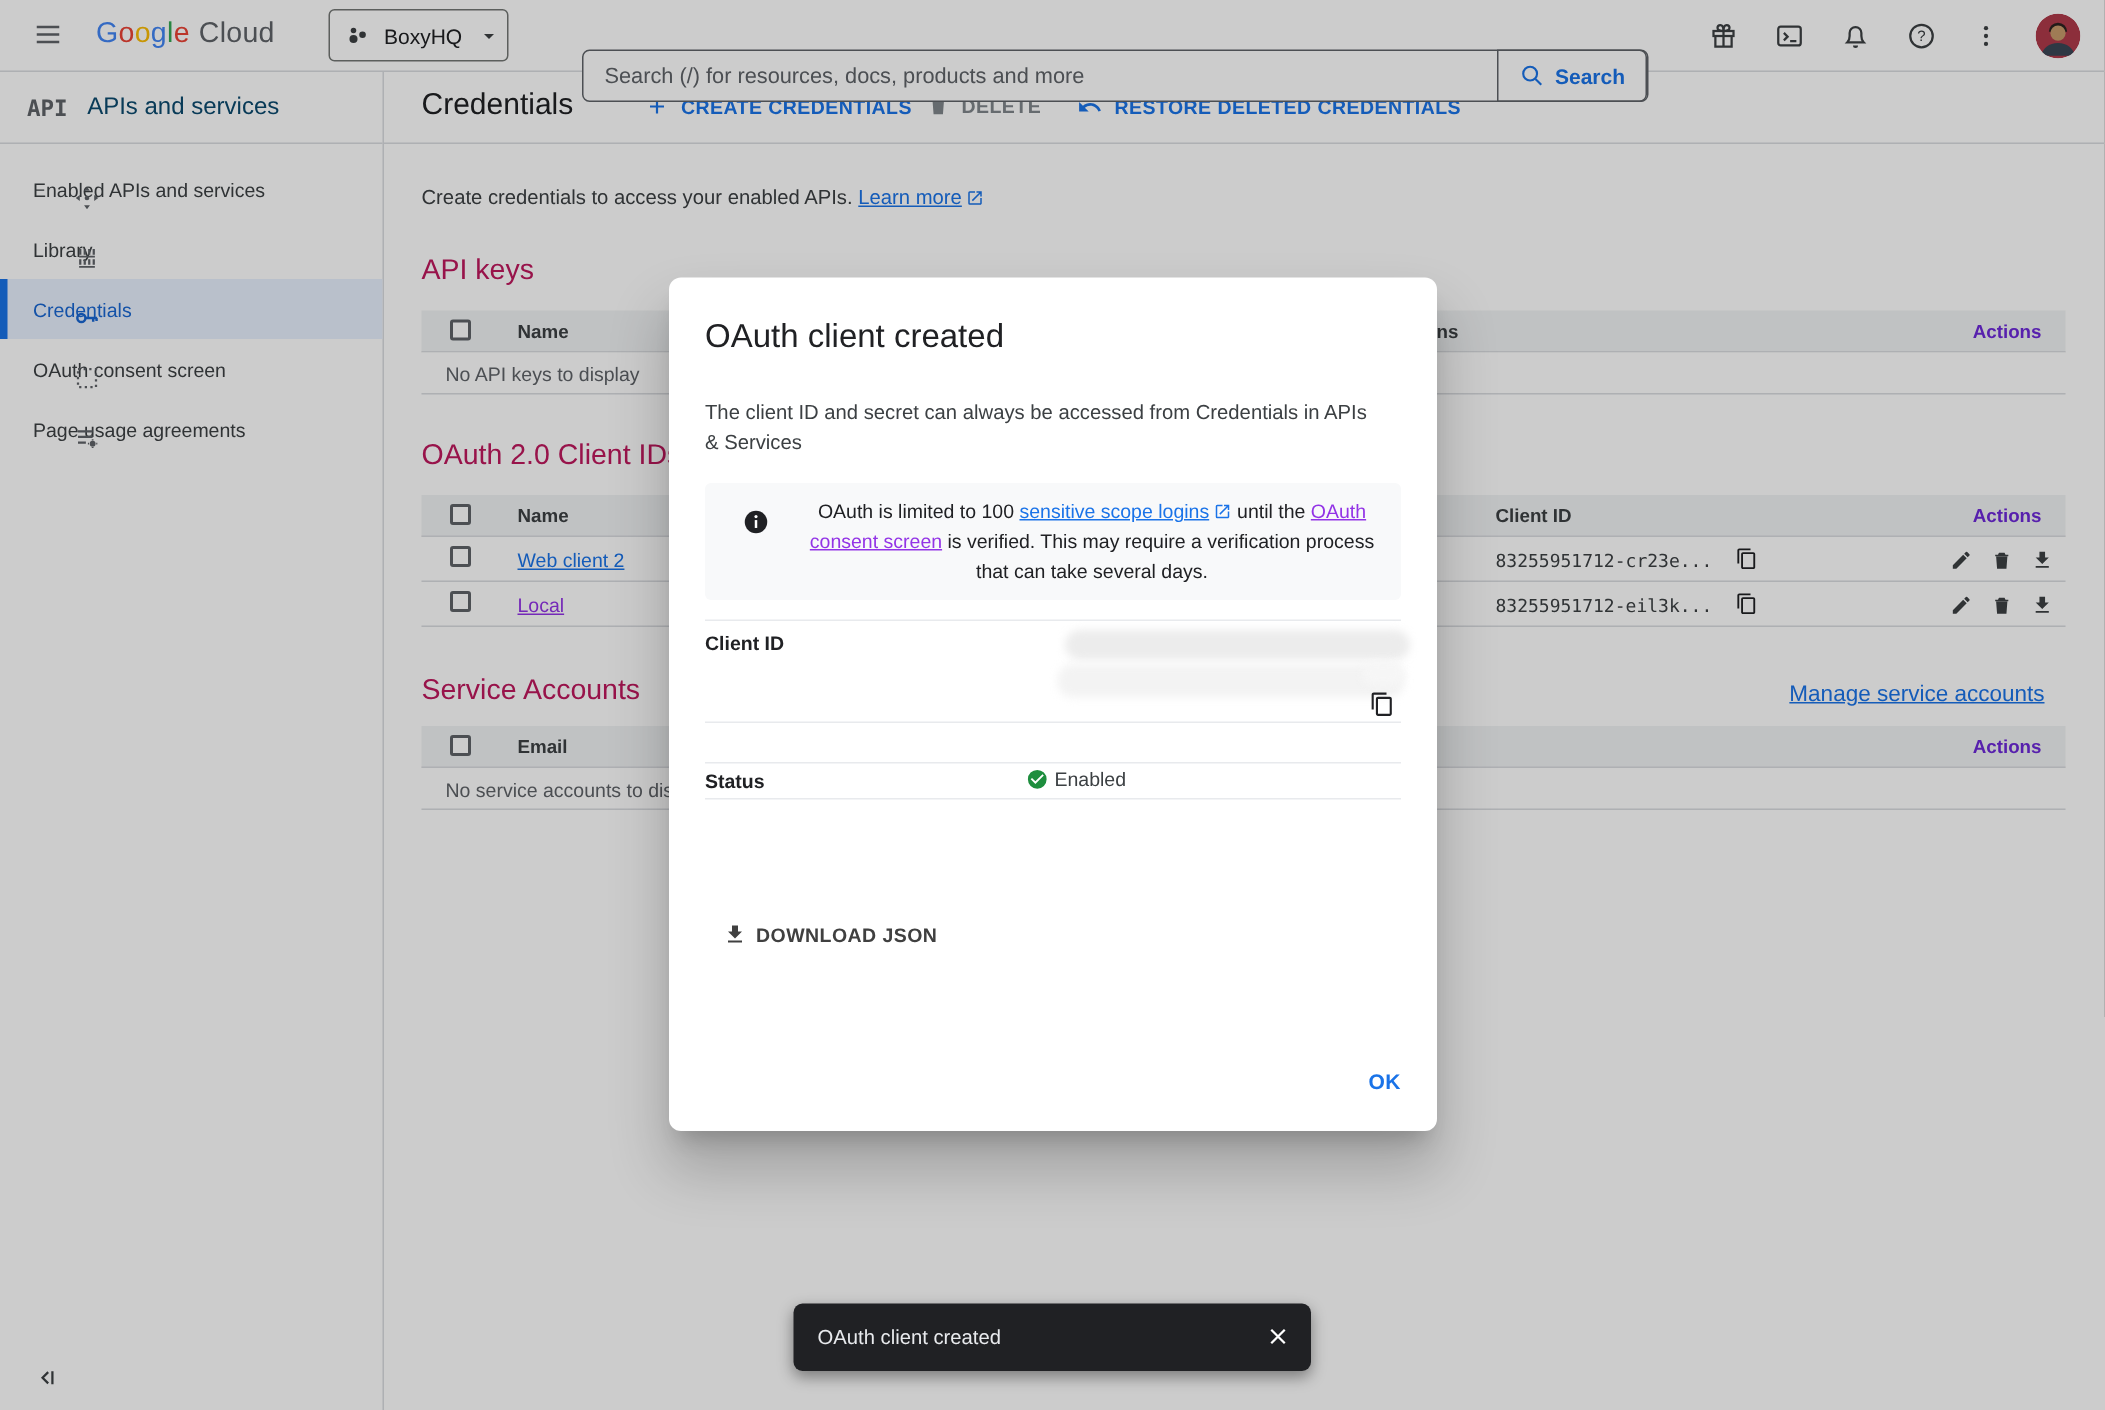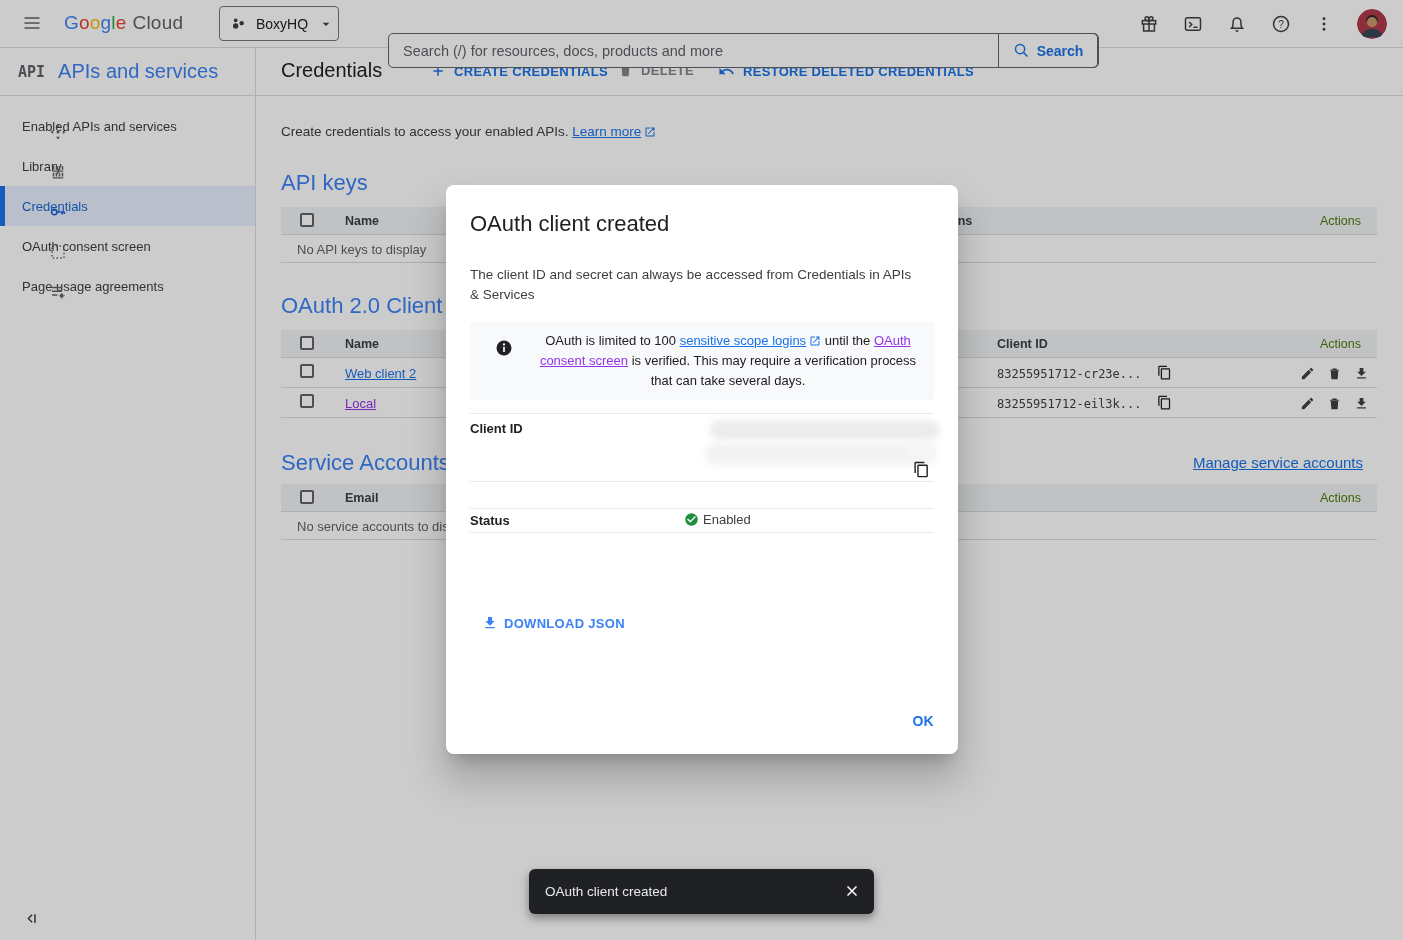--- a/index.html
+++ b/index.html
@@ -31,21 +31,21 @@
   .topbar-icons { position:absolute; right:16px; top:0; height:48px; display:flex; align-items:center; gap:24px; }
   .tb-icon { color:#3c4043; cursor:pointer; }
   .avatar { width:30px; height:30px; border-radius:50%; overflow:hidden; cursor:pointer; }
 
   
   .sidebar { position:absolute; top:48px; left:0; width:256px; bottom:0; background:#fff;
              border-right:1px solid #dadce0; z-index:5; }
   .sidebar-header { height:48px; border-bottom:1px solid #dadce0; display:flex; align-items:center; }
   .api-glyph { margin-left:18px; font-family:"DejaVu Sans Mono", monospace; font-weight:bold;
                font-size:15px; color:#5f6368; }
-  .sidebar-title { margin-left:13px; font-size:20px; color:#3b82f6; }
+  .sidebar-title { margin-left:13px; font-size:16px; color:#0c4a6e; }
   .nav { margin-top:10px; }
   .nav-item { height:40px; display:flex; align-items:center; font-size:13px; color:#3c4043;
               position:relative; cursor:pointer; }
   .nav-item .n-icon { width:18px; margin-left:24px; color:#5f6368; }
   .nav-item .n-label { margin-left:22px; }
   .nav-item.active { background:#e8f0fe; color:#1967d2; }
   .nav-item.active .n-icon { color:#1967d2; }
   .nav-item.active::before { content:""; position:absolute; left:0; top:0; bottom:0; width:5px; background:#1a73e8; }
   .collapse-btn { position:absolute; left:24px; bottom:14px; color:#3c4043; cursor:pointer; }
 
@@ -54,30 +54,30 @@
   .toolbar { position:absolute; top:0; left:0; right:0; height:48px; border-bottom:1px solid #dadce0; }
   .page-title { position:absolute; left:25px; top:11px; font-size:20px; color:#202124; }
   .tbtn { position:absolute; top:15px; display:flex; align-items:center; gap:8px; font-size:13px;
           font-weight:bold; letter-spacing:.3px; color:#1a73e8; cursor:pointer; white-space:nowrap; }
   .tbtn.disabled { color:#80868b; cursor:default;justify-content:flex-end; }
   .btn-create { left:174px; } .btn-delete { left:362px; } .btn-restore { left:462px; }
   .intro { position:absolute; left:25px; top:76px; font-size:13.5px; color:#3c4043; }
   .link { color:#1a73e8; text-decoration:underline; cursor:pointer; }
   .link-visited { color:#9334e6; text-decoration:underline; cursor:pointer; }
   .ext-icon { display:inline-block; vertical-align:-2px; margin-left:3px; color:#1a73e8; }
-  .section-heading { position:absolute; left:25px; font-size:22px; color:#3b82f6; }
+  .section-heading { position:absolute; left:25px; font-size:19px; color:#be185d; }
   .table { position:absolute; left:25px; width:1096px; font-size:13px; }
   .t-header { position:relative; height:28px; background:#f1f3f4; border-bottom:1px solid #dadce0;
               font-size:12.5px; font-weight:bold; color:#3c4043; }
   .t-row { position:relative; height:30px; border-bottom:1px solid #dadce0; background:#fff; }
   .t-row.short { height:28px; }
   .cb { position:absolute; left:19px; top:6px; width:14px; height:14px; border:2px solid #5f6368;
         border-radius:2px; background:#fff; cursor:pointer; }
   .hdr-name { position:absolute; left:64px; top:7px; }
-  .hdr-right { position:absolute; right:16px; top:7px; color:#4d7c0f; font-weight:normal; }
+  .hdr-right { position:absolute; right:16px; top:7px; color:#6d28d9; font-weight:bold; }
   .hdr-restr { position:absolute; left:619px; top:7px; }
   .hdr-cid { position:absolute; left:716px; top:7px; }
   .empty-text { position:absolute; left:16px; top:7px; color:#5f6368; }
   .cell-name { position:absolute; left:64px; top:8px; }
   .cell-cid { position:absolute; left:716px; top:9px; font-family:"DejaVu Sans Mono", monospace;
               font-size:12px; color:#3c4043; }
   .cell-copy { position:absolute; left:876px; top:7px; color:#202124; cursor:pointer; }
   .row-actions { position:absolute; right:8px; top:8px; display:flex; gap:12px; color:#3c4043; }
   .row-actions span { cursor:pointer; }
   .manage-link { position:absolute; right:40px; top:406px; font-size:15px; }
@@ -96,21 +96,21 @@
   .m-row { position:relative; border-top:1px solid #e8eaed; }
   .m-row.last { border-bottom:1px solid #e8eaed; }
   .m-label { position:absolute; left:0; top:7px; font-size:13px; font-weight:bold; color:#202124; }
   .m-label.tight { top:4px; }
   .m-value { position:absolute; left:216px; top:5px; font-size:13px; color:#5f6368; }
   .blob { position:absolute; filter:blur(3px); border-radius:10px; }
   .copy-btn { position:absolute; color:#202124; cursor:pointer; }
   .status-wrap { position:absolute; left:214px; top:3px; display:flex; align-items:flex-start; gap:4px;
                  font-size:13px; color:#3c4043; }
   .m-download { position:absolute; left:36px; top:430px; display:flex; align-items:center; gap:6px;
-                font-size:13px; font-weight:bold; letter-spacing:.3px; color:#3b82f6; cursor:pointer; }
+                font-size:13px; font-weight:bold; letter-spacing:.3px; color:#404040; cursor:pointer; }
   .m-ok { position:absolute; right:24px; bottom:25px; font-size:14px; font-weight:bold; color:#1a73e8;
           letter-spacing:.3px; cursor:pointer; }
   .toast { position:absolute; left:529px; top:869px; width:345px; height:45px; background:#202124;
            border-radius:6px; z-index:60; display:flex; align-items:center;
            box-shadow:0 4px 10px rgba(0,0,0,.4); }
   .toast-msg { margin-left:16px; font-size:13.5px; color:#e8eaed; }
   .toast-x { position:absolute; right:13px; top:13px; color:#fff; cursor:pointer; }
 </style>
 </head>
 <body>

